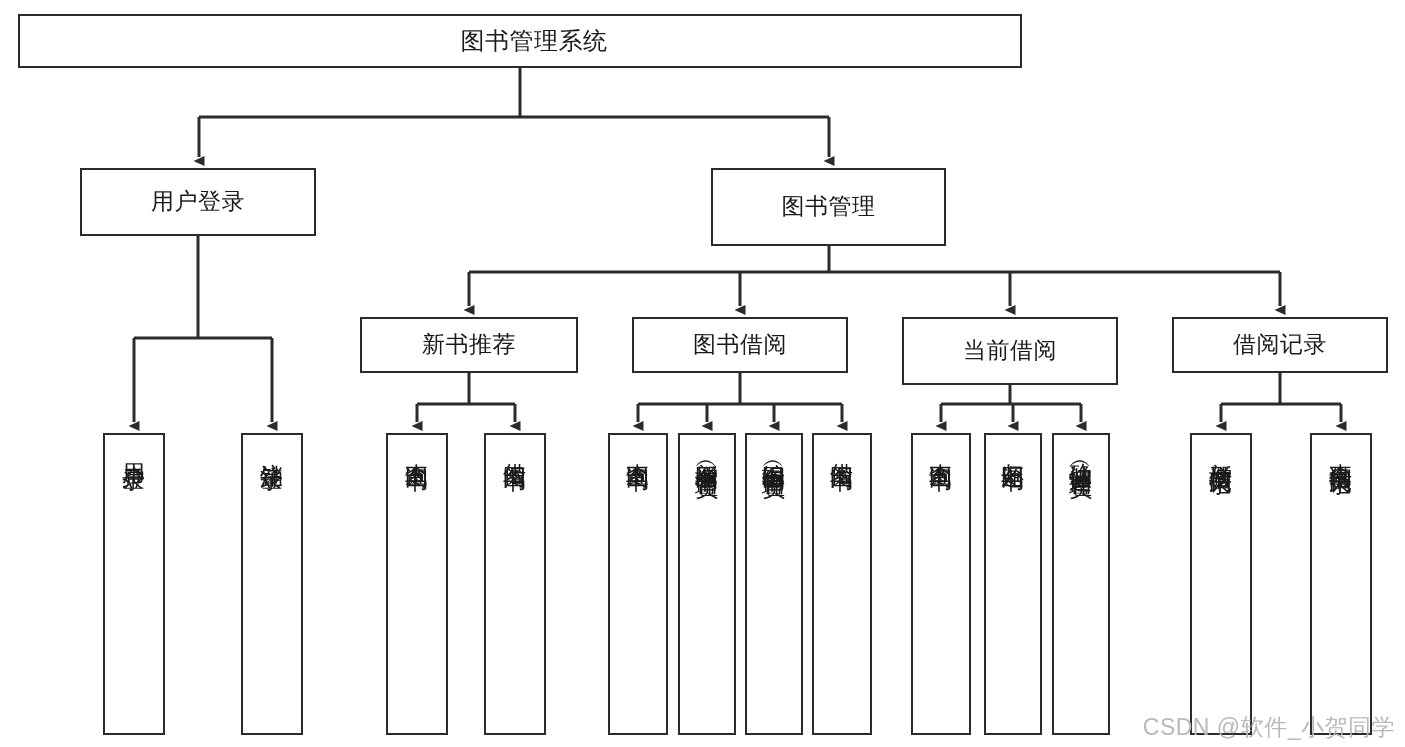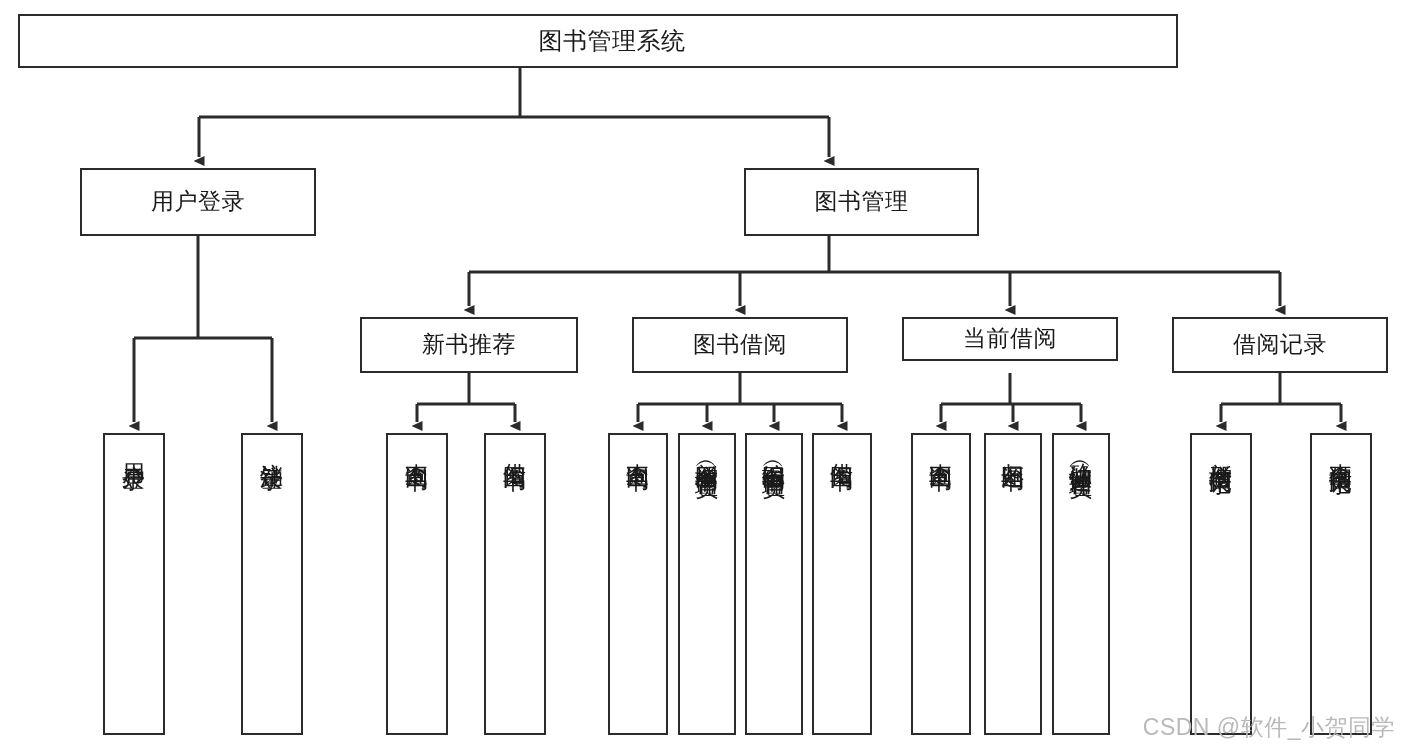--- a/index.html
+++ b/index.html
@@ -119,38 +119,38 @@
       <path d="M1013,404 L1013,422" marker-end="url(#arrow)"></path>
       <path d="M1081,404 L1081,422" marker-end="url(#arrow)"></path>
 
       <path d="M1280,373 L1280,404"></path>
       <path d="M1221,404 L1341,404"></path>
       <path d="M1221,404 L1221,422" marker-end="url(#arrow)"></path>
       <path d="M1341,404 L1341,422" marker-end="url(#arrow)"></path>
     </g>
   </svg>
 
-  <div class="node horiz root" id="node-root" style="left: 18px; top: 14px; width: 1160px; height: 54px; padding-left: 28px;">
+  <div class="node horiz root" id="node-root" style="left: 18px; top: 14px; width: 1004px; height: 54px; padding-left: 28px;">
     <span class="node-label">图书管理系统</span>
   </div>
 
   <div class="node horiz" id="node-l2-0" style="left: 80px; top: 168px; width: 236px; height: 68px;">
     <span class="node-label">用户登录</span>
   </div>
-  <div class="node horiz" id="node-l2-1" style="left: 711px; top: 168px; width: 235px; height: 68px; margin-left: 33px;">
+  <div class="node horiz" id="node-l2-1" style="left: 711px; top: 168px; width: 235px; height: 78px;">
     <span class="node-label">图书管理</span>
   </div>
 
   <div class="node horiz" id="node-l3-0" style="left: 360px; top: 317px; width: 218px; height: 56px;">
     <span class="node-label">新书推荐</span>
   </div>
   <div class="node horiz" id="node-l3-1" style="left: 632px; top: 317px; width: 216px; height: 56px;">
     <span class="node-label">图书借阅</span>
   </div>
-  <div class="node horiz" id="node-l3-2" style="left: 902px; top: 317px; width: 216px; height: 44px;">
+  <div class="node horiz" id="node-l3-2" style="left: 902px; top: 317px; width: 216px; height: 68px;">
     <span class="node-label">当前借阅</span>
   </div>
   <div class="node horiz" id="node-l3-3" style="left: 1172px; top: 317px; width: 216px; height: 56px; justify-content: center;">
     <span class="node-label">借阅记录</span>
   </div>
 
   <div class="node vert" id="node-leaf-0" style="left: 103px; top: 433px; width: 62px; height: 302px;">
     <span class="node-label">用户登录</span>
   </div>
   <div class="node vert" id="node-leaf-1" style="left: 241px; top: 433px; width: 62px; height: 302px;">

